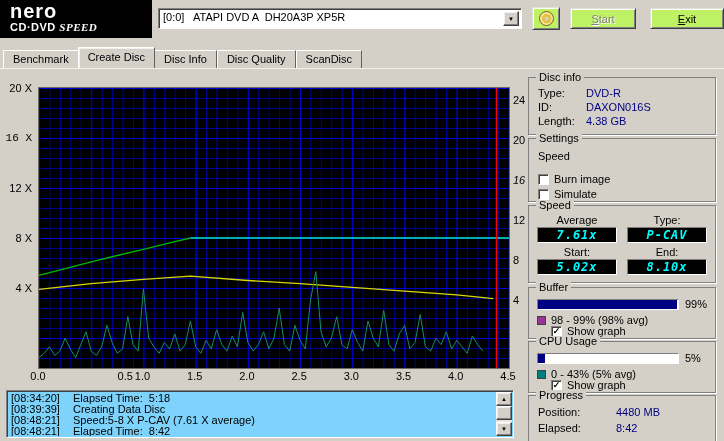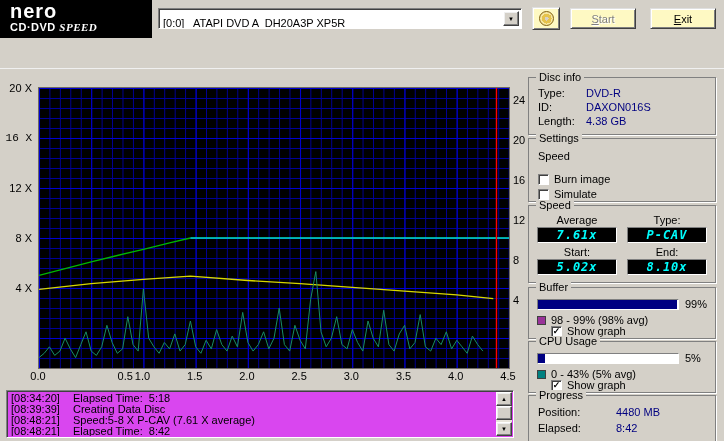--- a/index.html
+++ b/index.html
@@ -9,29 +9,29 @@
 
   
   #logo{position:absolute;left:0;top:0;width:152px;height:38px;background:#000;color:#fff;padding:1px 0 0 10px;}
   .logo1{font-size:20px;font-weight:bold;letter-spacing:1px;line-height:20px;}
   .logo2{font-size:11px;font-weight:bold;letter-spacing:.5px;line-height:13px;}
   .logo2 i{font-family:"Liberation Serif",serif;font-weight:bold;}
 
   .combo{display:flex;align-items:stretch;background:#fff;border:1px solid;border-color:#808080 #fff #fff #808080;box-shadow:inset 1px 1px 0 #404040;}
   #driveCombo{position:absolute;left:158px;top:8px;width:364px;height:21px;}
   #speedCombo{width:98px;height:19px;}
-  .combo-text{flex:1;padding:8px 4px 0;white-space:pre;overflow:hidden;}
+  .combo-text{flex:1;padding:2px 4px 0;white-space:pre;overflow:hidden;}
   .combo-arrow{width:16px;margin:2px;background:#d4d0c8;border:1px solid;border-color:#fff #404040 #404040 #fff;box-shadow:inset -1px -1px 0 #808080,inset 1px 1px 0 #efefef;font-size:6px;display:flex;align-items:center;justify-content:center;cursor:pointer;}
 
-  .btn{position:absolute;background:#fef9c3;border:1px solid;border-color:#dfdfdf #404040 #404040 #dfdfdf;box-shadow:inset 1px 1px 0 #fff,inset -1px -1px 0 #808080;font-family:inherit;font-size:11px;color:#000;cursor:pointer;}
+  .btn{position:absolute;background:#bef264;border:1px solid;border-color:#dfdfdf #404040 #404040 #dfdfdf;box-shadow:inset 1px 1px 0 #fff,inset -1px -1px 0 #808080;font-family:inherit;font-size:11px;color:#000;cursor:pointer;}
   .btn::first-letter{text-decoration:underline;}
   .btn.disabled{color:#808080;text-shadow:1px 1px 0 #fff;}
   #ejectBtn{left:532px;top:7px;width:28px;height:23px;}
   #startBtn{left:570px;top:8px;width:66px;height:21px;}
-  #exitBtn{left:650px;top:8px;width:66px;height:21px;}
+  #exitBtn{left:650px;top:8px;width:74px;height:21px;}
   .disc-icon{display:inline-block;width:15px;height:15px;border-radius:50%;background:radial-gradient(circle,#d4d0c8 0 2px,#e6c34d 2px 5px,#f7e7a0 5px 7px,#c89b2a 7px);border:1px solid #806010;vertical-align:middle;}
 
   
   #tabs{position:absolute;left:3px;top:47px;height:21px;display:flex;align-items:flex-end;z-index:3;}
   .tab{height:18px;line-height:17px;padding:0 9px;background:#d4d0c8;border:1px solid;border-color:#fff #606060 #808080 #fff;border-bottom:none;cursor:pointer;white-space:nowrap;}
   .tab.active{height:21px;line-height:19px;margin:0 -1px;box-shadow:inset 1px 1px 0 #f0f0f0;position:relative;z-index:4;}
   #page{position:absolute;left:0;top:68px;width:724px;height:373px;border-top:1px solid #f0f0f0;}
 
   
   #yLeft{position:absolute;left:4px;top:18px;width:30px;height:286px;}
@@ -79,21 +79,21 @@
   .lcd{height:16px;line-height:14px;text-align:center;background:var(--lcdbg);color:var(--lcd);font-family:"DejaVu Sans Mono",monospace;font-weight:bold;font-style:italic;font-size:12px;letter-spacing:1px;border:1px solid;border-color:#808080 #fff #fff #808080;}
 
   .bar{position:absolute;left:8px;top:11px;width:142px;height:11px;background:#fff;border:1px solid;border-color:#808080 #fff #fff #808080;}
   .bar-fill{height:100%;background:var(--fill);}
   .bar-pct{position:absolute;left:156px;top:10px;}
   .swatch-row{position:absolute;left:8px;top:26px;display:flex;align-items:center;gap:5px;white-space:pre;}
   .swatch{width:9px;height:9px;border:1px solid #404040;flex:none;}
   .check.indent{position:absolute;left:22px;top:37px;margin:0;}
 
   
-  #logBox{position:absolute;left:6px;top:321px;width:508px;height:48px;background:#d946ef;border:1px solid;border-color:#808080 #fff #fff #808080;box-shadow:inset 1px 1px 0 #404040;}
+  #logBox{position:absolute;left:6px;top:321px;width:508px;height:48px;background:#7dd3fc;border:1px solid;border-color:#808080 #fff #fff #808080;box-shadow:inset 1px 1px 0 #404040;}
   #logLines{position:absolute;left:4px;top:2px;right:19px;bottom:1px;overflow:hidden;line-height:11px;white-space:pre;}
   .log-time{display:inline-block;width:62px;}
   #logScroll{position:absolute;top:1px;right:1px;bottom:1px;width:16px;background:#e9e5dc;}
   .sb-btn{position:absolute;left:0;width:16px;height:14px;background:#d4d0c8;border:1px solid;border-color:#fff #404040 #404040 #fff;box-shadow:inset -1px -1px 0 #808080,inset 1px 1px 0 #efefef;font-size:6px;text-align:center;line-height:12px;cursor:pointer;}
   .sb-up{top:0;}
   .sb-down{bottom:0;}
   .sb-thumb{position:absolute;left:0;top:14px;width:16px;height:14px;background:#d4d0c8;border:1px solid;border-color:#fff #404040 #404040 #fff;box-shadow:inset -1px -1px 0 #808080,inset 1px 1px 0 #efefef;cursor:grab;}
 </style>
 </head>
 <body>
@@ -107,20 +107,27 @@
 
   <div id="driveCombo" class="combo">
     <span class="combo-text">[0:0]   ATAPI DVD A  DH20A3P XP5R</span>
     <span class="combo-arrow">▼</span>
   </div>
 
   <button id="ejectBtn" class="btn"><span class="disc-icon"></span></button>
   <button id="startBtn" class="btn disabled">Start</button>
   <button id="exitBtn" class="btn">Exit</button>
 
+  <div id="tabs">
+      <div class="tab">Benchmark</div>
+      <div class="tab active">Create Disc</div>
+      <div class="tab">Disc Info</div>
+      <div class="tab">Disc Quality</div>
+      <div class="tab">ScanDisc</div>
+    </div>
 
   <div id="page">
 
     <div id="yLeft">
         <div class="ytick" style="top: -5px;">20 X</div>
         <div class="ytick" style="top: 45px; font-family: Liberation Mono, monospace;">16 X</div>
         <div class="ytick" style="top: 95px;">12 X</div>
         <div class="ytick" style="top: 145px;">8 X</div>
         <div class="ytick" style="top: 195px;">4 X</div>
       </div>
@@ -129,21 +136,21 @@
           <polyline points="0.0,187.3 26.1,180.6 52.2,173.8 78.3,167.5 104.4,161.3 130.6,154.8 151.4,150.0" fill="none" stroke="#00b800" stroke-width="1.3"></polyline>
           <polyline points="151.4,150.0 470.0,150.0" fill="none" stroke="#00e8c8" stroke-width="1.3"></polyline>
           <polyline points="0.0,201.3 52.2,195.6 104.4,191.3 151.4,188.1 208.9,192.5 261.1,195.6 313.3,199.4 365.6,203.1 417.8,206.9 454.3,210.6" fill="none" stroke="#d8d800" stroke-width="1.3"></polyline>
           <polyline points="0.0,269.6 5.2,265.3 10.4,258.8 15.7,267.4 20.9,263.1 26.1,250.2 31.3,260.9 36.6,269.6 41.8,256.6 47.0,243.8 52.2,263.1 57.4,267.4 62.7,258.8 67.9,237.3 73.1,254.5 78.3,265.3 83.6,260.9 88.8,228.7 94.0,256.6 99.2,263.1 104.4,200.8 109.7,250.2 114.9,258.8 120.1,265.3 125.3,254.5 130.6,260.9 135.8,245.9 141.0,263.1 146.2,256.6 151.4,233.0 156.7,258.8 161.9,265.3 167.1,252.3 172.3,260.9 177.6,241.6 182.8,256.6 188.0,263.1 193.2,248.1 198.4,258.8 203.7,224.4 208.9,254.5 214.1,263.1 219.3,256.6 224.6,243.8 229.8,260.9 235.0,250.2 240.2,220.1 245.4,256.6 250.7,263.1 255.9,237.3 261.1,252.3 266.3,260.9 271.6,211.5 276.8,183.6 282.0,243.8 287.2,258.8 292.4,250.2 297.7,228.7 302.9,256.6 308.1,260.9 313.3,241.6 318.6,254.5 323.8,263.1 329.0,233.0 334.2,250.2 339.4,258.8 344.7,222.3 349.9,256.6 355.1,263.1 360.3,245.9 365.6,237.3 370.8,260.9 376.0,254.5 381.2,226.6 386.4,258.8 391.7,263.1 396.9,250.2 402.1,256.6 407.3,243.8 412.6,260.9 417.8,252.3 423.0,258.8 428.2,265.3 433.4,248.1 438.7,256.6 443.9,263.1" fill="none" stroke="#188c64" stroke-width="1"></polyline>
           <line x1="457.46666666666664" x2="457.46666666666664" y1="0" y2="280" stroke="#ff0000" stroke-width="1.4"></line>
         </svg>
     </div>
     <div id="yRight">
         <div class="ytick" style="top: 7px;">24</div>
         <div class="ytick" style="top: 47px;">20</div>
-        <div class="ytick" style="top: 87px;">16</div>
+        <div class="ytick" style="top: 87px; font-style: italic;">16</div>
         <div class="ytick" style="top: 127px;">12</div>
         <div class="ytick" style="top: 167px;">8</div>
         <div class="ytick" style="top: 207px;">4</div>
       </div>
     <div id="xTicks">
         <div class="xtick" style="left: 0px;">0.0</div>
         <div class="xtick" style="left: 52.2222px; margin-left: 35px;">0.5</div>
         <div class="xtick" style="left: 104.444px;">1.0</div>
         <div class="xtick" style="left: 156.667px;">1.5</div>
         <div class="xtick" style="left: 208.889px;">2.0</div>

